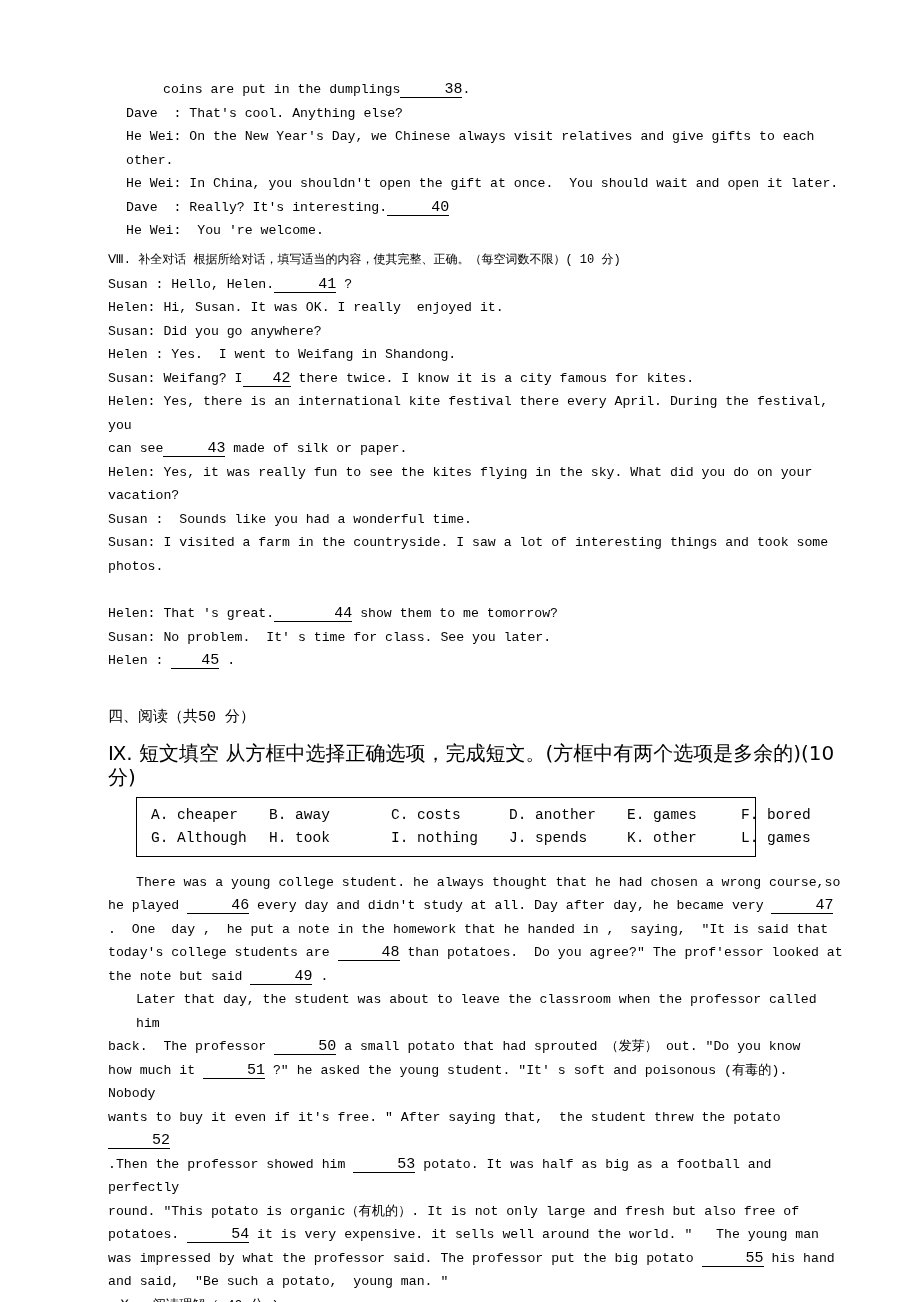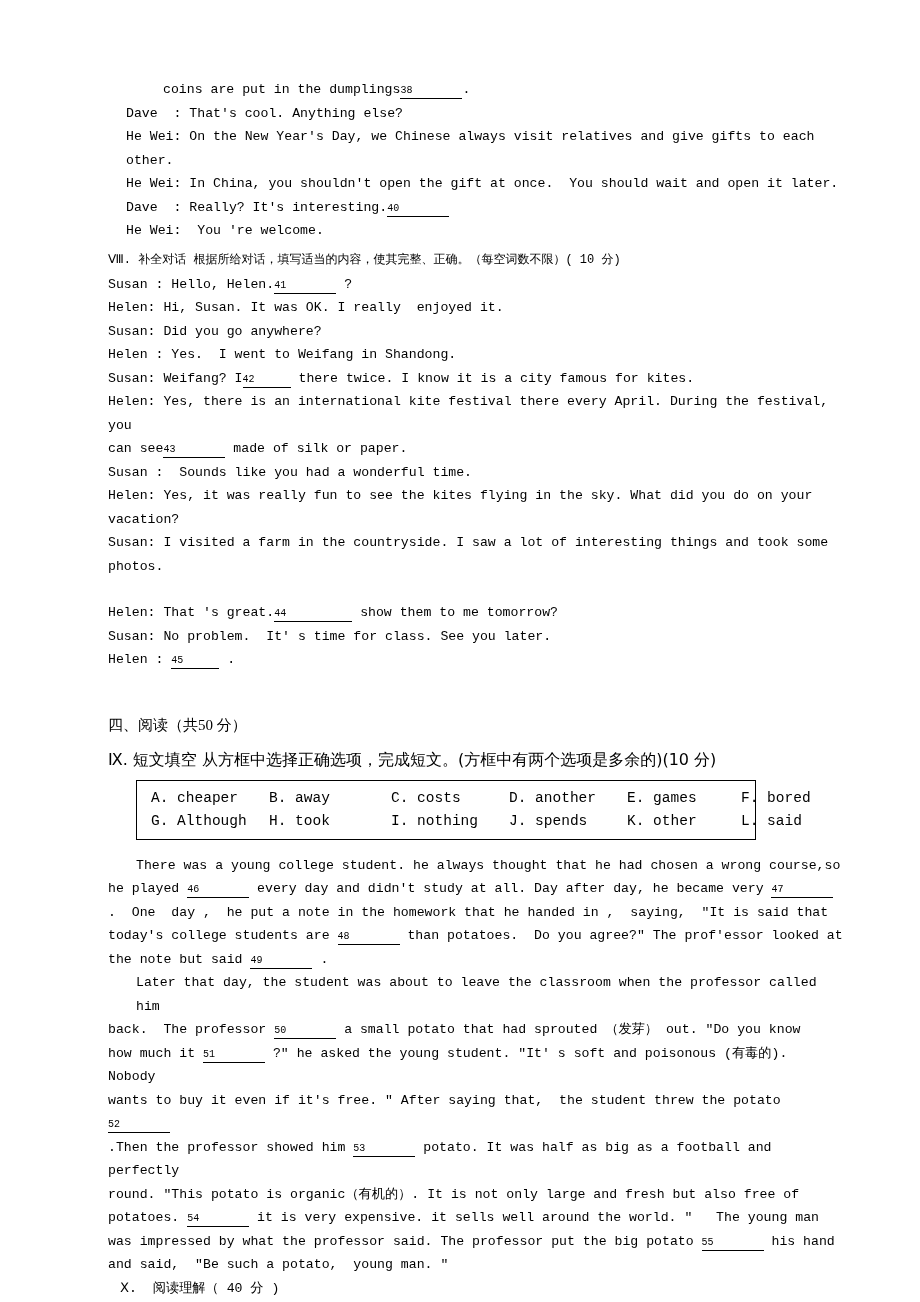--- a/index.html
+++ b/index.html
@@ -29,42 +29,42 @@
     line-height: 23.5px;
     white-space: pre-wrap;
     letter-spacing: 0px;
   }
   .indent1 { padding-left: 55px; }
   .indent2 { padding-left: 18px; }
   .blank {
     display: inline-block;
     min-width: 62px;
     border-bottom: 1px solid #000;
-    text-align: left;
+    text-align: right;
     line-height: 15px;
-    font-size: 10px;
+    font-size: 15px;
   }
   .blank.sm { min-width: 48px; }
   .blank.lg { min-width: 78px; margin-top: 28px; }
   .section-head {
     font-family: Liberation Mono, monospace;
     font-size: 12px;
     line-height: 25px;
     margin-top: 5px;
   }
   .big-head {
-    font-family: Liberation Serif, serif;
+    font-family: Liberation Mono, monospace;
     font-size: 15px;
     line-height: 26px;
-    margin-top: 40px;
+    margin-top: 32px;
     margin-bottom: 10px;
   }
   .sub-head {
     font-family: "DejaVu Sans", sans-serif;
-    font-size: 16px;
+    font-size: 20px;
     line-height: 24px;
     margin-top: 2px;
     margin-bottom: 8px;
   }
   .opt-box {
     border: 1px solid #000;
     margin: 4px 0 14px 28px;
     width: 620px;
     padding: 6px 0 6px 0;
     box-sizing: border-box;
@@ -113,22 +113,22 @@
     <div class="line">Helen: Hi, Susan. It was OK. I really  enjoyed it.</div>
     <div class="line">Susan: Did you go anywhere?</div>
     <div class="line">Helen : Yes.  I went to Weifang in Shandong.</div>
 
     <div class="line"><span>Susan: Weifang? I</span><span class="blank sm">42</span> <span>there twice. I know it is a city famous for kites.</span></div>
 
     <div class="line">Helen: Yes, there is an international kite festival there every April. During the festival, you</div>
 
     <div class="line"><span>can see</span><span class="blank">43</span> <span>made of silk or paper.</span></div>
 
+    <div class="line">Helen: Yes, it was really fun to see the kites flying in the sky. What did you do on your  vacation?</div>
     <div class="line">Susan :  Sounds like you had a wonderful time.</div>
-    <div class="line">Helen: Yes, it was really fun to see the kites flying in the sky. What did you do on your  vacation?</div>
     <div class="line">Susan: I visited a farm in the countryside. I saw a lot of interesting things and took some  photos.</div>
 
     <div class="line"><span>Helen: That 's great.</span><span class="blank lg">44</span> <span>show them to me tomorrow?</span></div>
 
     <div class="line">Susan: No problem.  It' s time for class. See you later.</div>
 
     <div class="line"><span>Helen :</span> <span class="blank sm">45</span> <span>.</span></div>
 
     <div class="big-head">四、阅读（共50 分）</div>
 
@@ -142,21 +142,21 @@
         <div class="opt-cell w4">D. another</div>
         <div class="opt-cell w5">E. games</div>
         <div class="opt-cell w6">F. bored</div>
       </div>
       <div class="opt-row">
         <div class="opt-cell w1">G. Although</div>
         <div class="opt-cell w2">H. took</div>
         <div class="opt-cell w3">I. nothing</div>
         <div class="opt-cell w4">J. spends</div>
         <div class="opt-cell w5">K. other</div>
-        <div class="opt-cell w6">L. said</div>
+        <div class="opt-cell w6">L. games</div>
       </div>
     </div>
 
     <div class="line" style="padding-left:28px;">There was a young college student. he always thought that he had chosen a wrong course,so</div>
 
     <div class="line"><span>he played</span> <span class="blank">46</span> <span>every day and didn't study at all. Day after day, he became very</span> <span class="blank">47</span></div>
 
     <div class="line">.  One  day ,  he put a note in the homework that he handed in ,  saying,  "It is said that</div>
 
     <div class="line"><span>today's college students are</span> <span class="blank">48</span> <span>than potatoes.  Do you agree?" The prof'essor looked at</span></div>

